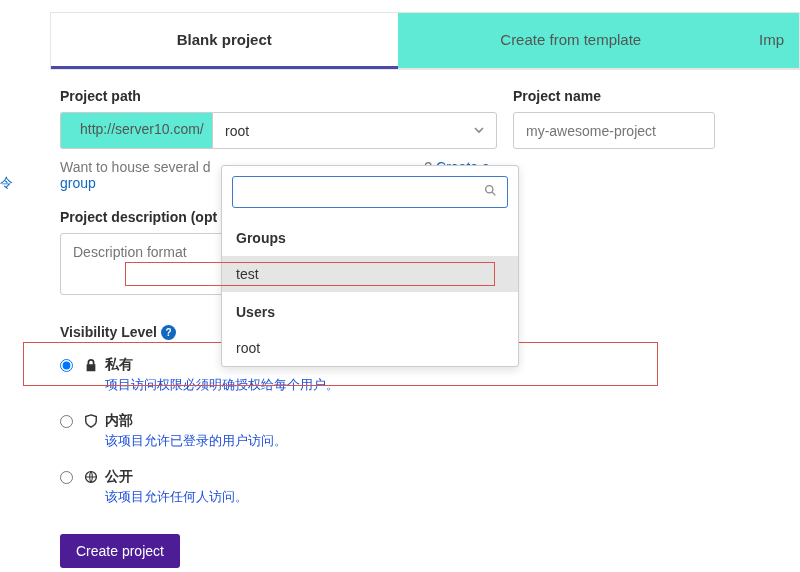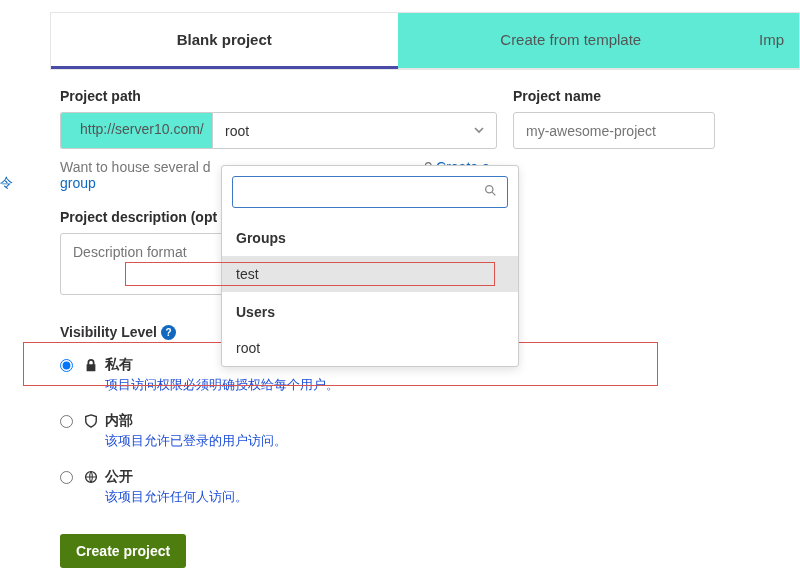--- a/index.html
+++ b/index.html
@@ -41,21 +41,21 @@
     .help-icon { display: inline-flex; width: 15px; height: 15px; border-radius: 50%; background: #1068bf; color: #fff; font-size: 10px; font-weight: bold; align-items: center; justify-content: center; }
     
     .vis-list { margin-top: 10px; }
     .vis-item { display: flex; align-items: flex-start; gap: 10px; padding: 6px 0 12px 0; }
     .vis-item input[type=radio] { margin-top: 3px; }
     .vis-body { display: flex; flex-direction: column; gap: 2px; }
     .vis-head { display: flex; align-items: center; gap: 6px; font-weight: 600; font-size: 14px; }
     .vis-desc { font-size: 13px; color: #1d4ed8; margin-left: 22px; }
     .vis-icon { width: 16px; height: 16px; display: inline-flex; align-items: center; justify-content: center; }
     
-    .btn-create { margin-top: 16px; background: #4d7c0f; color: #fff; border: none; border-radius: 3px; padding: 9px 16px; font-size: 14px; font-weight: 700; cursor: pointer; }
+    .btn-create { margin-top: 16px; background: #4c1d95; color: #fff; border: none; border-radius: 3px; padding: 9px 16px; font-size: 14px; font-weight: 400; cursor: pointer; }
     
     
     .dropdown { position: absolute; top: 165px; left: 221px; width: 298px; background: #fff; border: 1px solid #ccc; border-radius: 3px; box-shadow: 0 3px 10px rgba(0,0,0,0.12); z-index: 10; }
     .dd-search { padding: 10px; }
     .dd-search-inner { display: flex; align-items: center; border: 1px solid #3d78c4; border-radius: 3px; padding: 5px 10px; height: 32px; }
     .dd-search-inner input { border: none; outline: none; flex: 1; font-size: 14px; }
     .dd-search-inner .sicon { color: #888; font-size: 13px; }
     .dd-section { font-size: 14px; font-weight: 600; color: #333; padding: 12px 14px 10px; }
     .dd-item { padding: 10px 14px; font-size: 14px; color: #333; cursor: pointer; }
     .dd-item.hover { background: #e5e5e5; }

